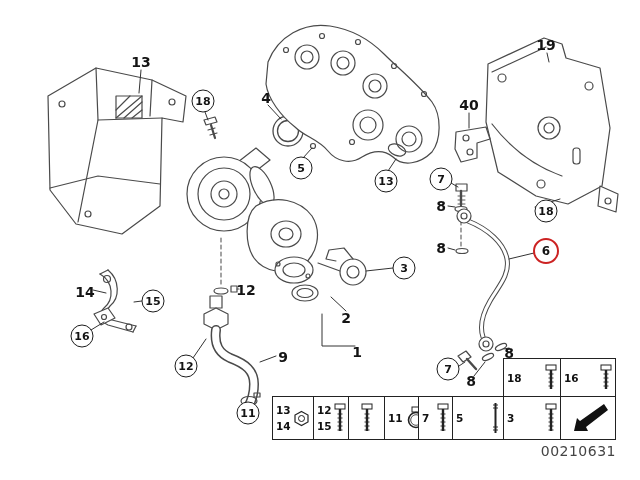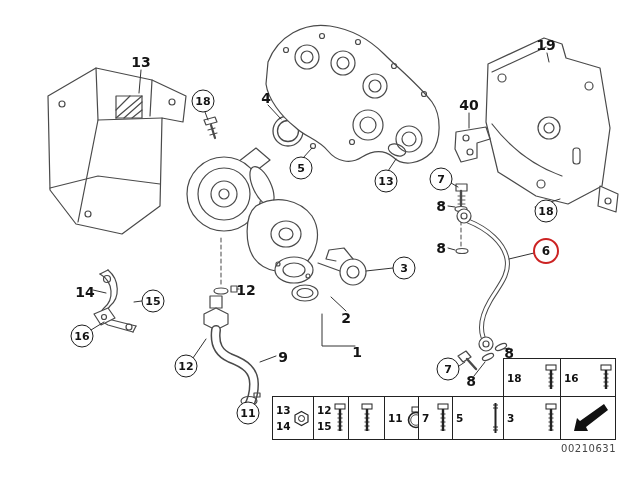--- a/index.html
+++ b/index.html
@@ -22,21 +22,21 @@
     width:26px; height:26px; border:2.2px solid #cc2222; border-radius:50%;
     background:#fff; display:flex; align-items:center; justify-content:center; font-size:12px;
   }
   .legend-cell {
     position:absolute; border:1px solid #222; background:#fff;
     display:flex; align-items:center; padding:2px 3px; gap:2px; z-index:4;
   }
   .cell-nums { display:flex; flex-direction:column; gap:4px; font-size:10.5px; font-weight:bold; color:#111; }
   .cell-icon { margin-left:auto; flex:0 0 auto; }
   .image-number {
-    position:absolute; top:443px; right:24px; font-size:10px; color:#444;
+    position:absolute; top:443px; right:24px; font-size:14px; color:#444;
     letter-spacing:.5px; z-index:4;
   }
 </style>
 </head>
 <body>
 
 <div class="stage">
 
   <svg class="art" width="640" height="480" viewBox="0 0 640 480" stroke-linejoin="round" stroke-linecap="round">
 

